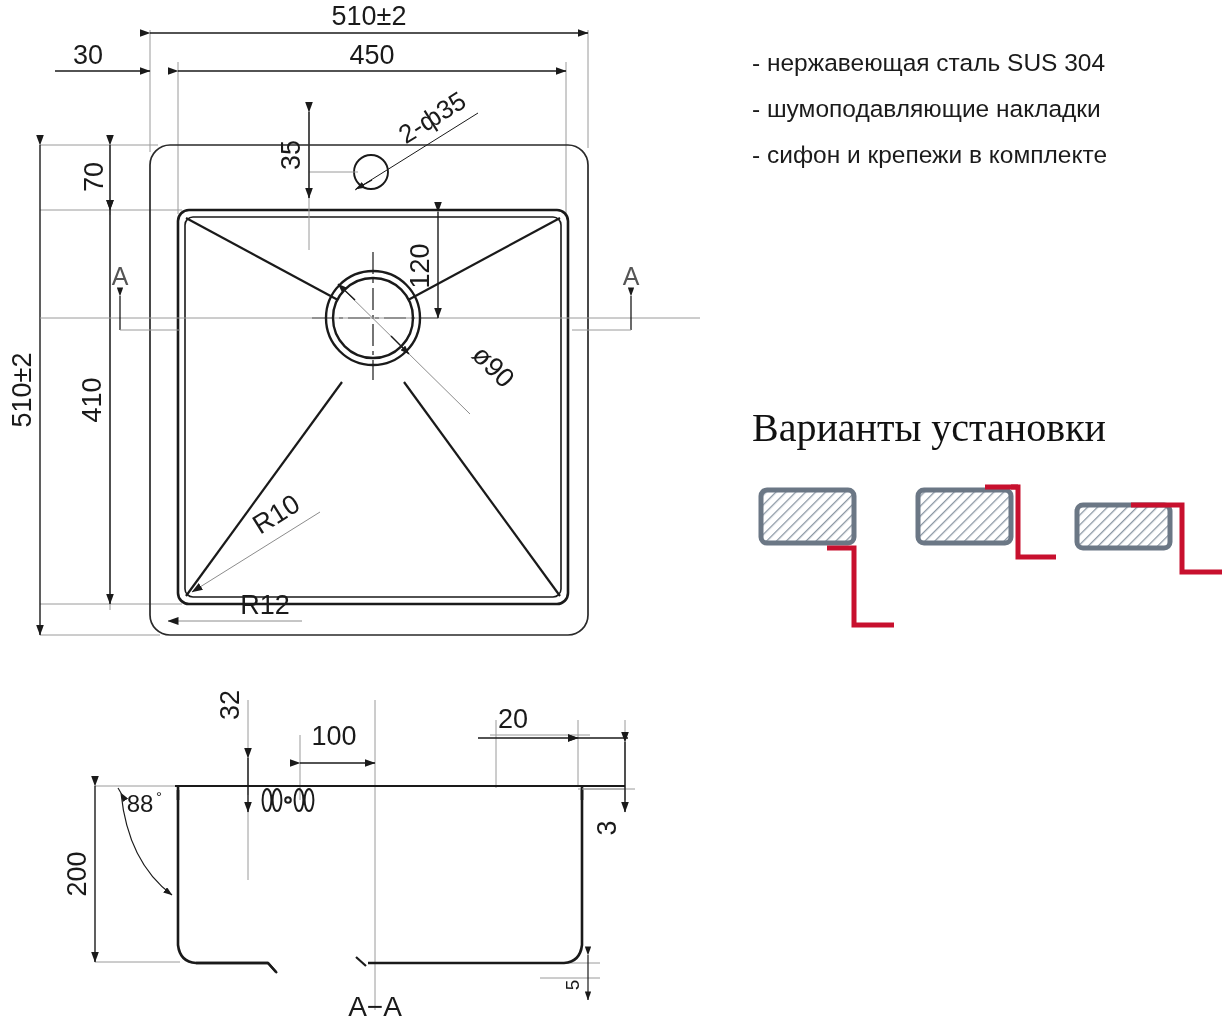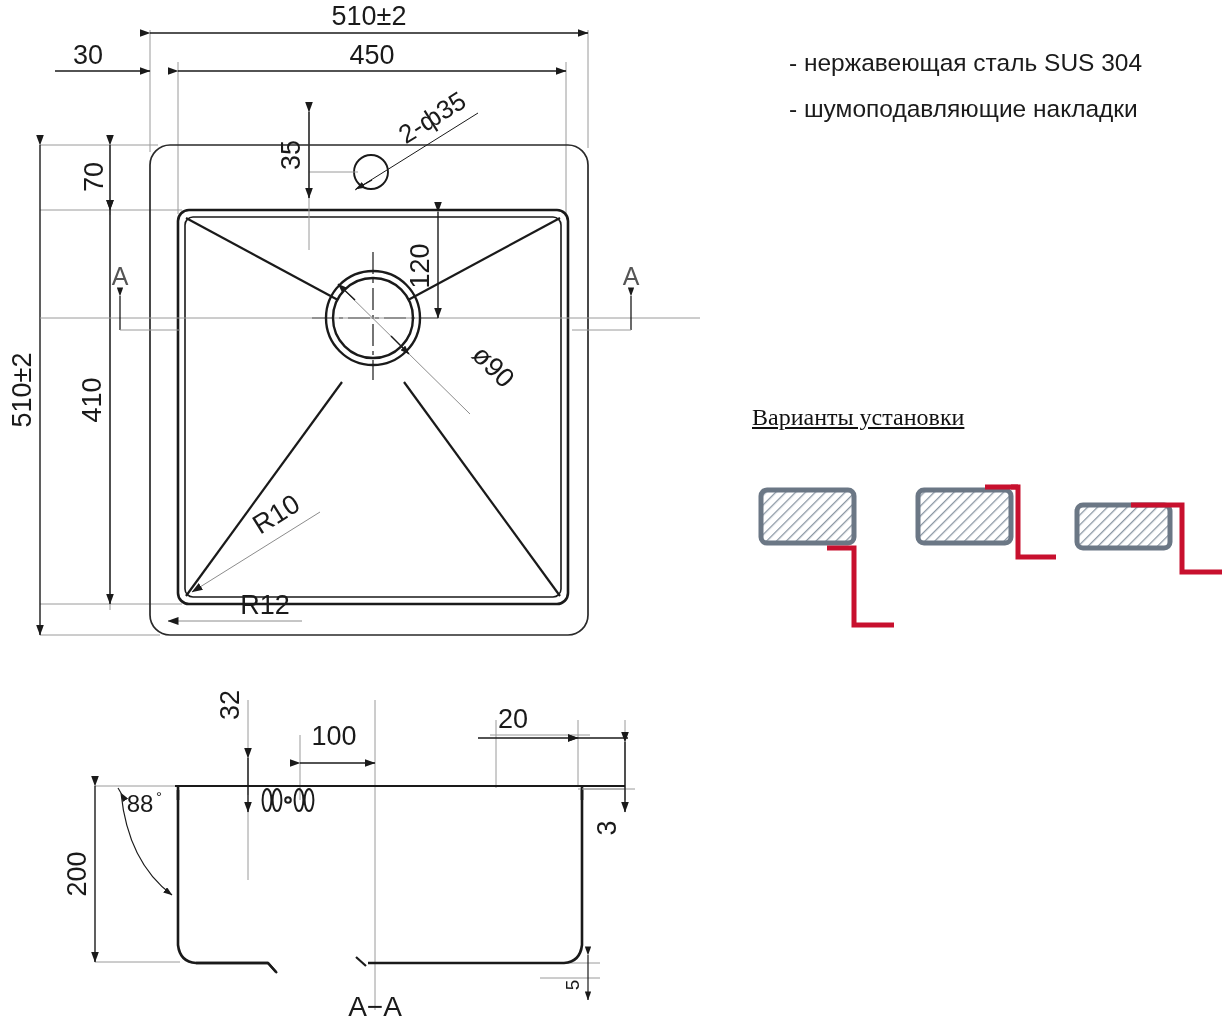--- a/index.html
+++ b/index.html
@@ -3,33 +3,34 @@
 <meta charset="utf-8">
 <style>
   html,body{margin:0;padding:0;background:#ffffff;}
   body{width:1229px;height:1031px;position:relative;overflow:hidden;
        font-family:"Liberation Sans",sans-serif;color:#1a1a1a;}
   #root{position:absolute;inset:0;}
   svg.drawing{position:absolute;left:0;top:0;width:1229px;height:1031px;}
 
   .spec-list{position:absolute;left:752px;top:40px;width:470px;}
   .spec-item{font-size:24.5px;line-height:46px;color:#1b1b1b;white-space:nowrap;
-             font-family:"Liberation Sans",sans-serif;margin-left:37px;}
-
-  .install-title{position:absolute;left:752px;top:404px;font-size:24px;
-                 font-family:"Liberation Serif",serif;color:#111;white-space:nowrap;text-decoration:underline;}
+             font-family:"Liberation Sans",sans-serif;}
+
+  .install-title{position:absolute;left:752px;top:404px;font-size:40px;
+                 font-family:"Liberation Serif",serif;color:#111;white-space:nowrap;}
 </style>
 </head>
 <body>
 
 <div id="root">
 
   <div class="spec-list">
     <div class="spec-item">- нержавеющая сталь SUS 304</div>
     <div class="spec-item">- шумоподавляющие накладки</div>
+    <div class="spec-item">- сифон и крепежи в комплекте</div>
   </div>
 
   <div class="install-title">Варианты установки</div>
 
   <svg class="drawing" viewBox="0 0 1229 1031">
     <defs>
       <pattern id="hatch" width="7" height="7" patternTransform="rotate(45)" patternUnits="userSpaceOnUse">
         <line x1="0" y1="0" x2="0" y2="7" stroke="#8a96a3" stroke-width="2.6"></line>
       </pattern>
       <marker id="ar" markerWidth="11" markerHeight="8" refX="10.5" refY="4" orient="auto" markerUnits="userSpaceOnUse">

